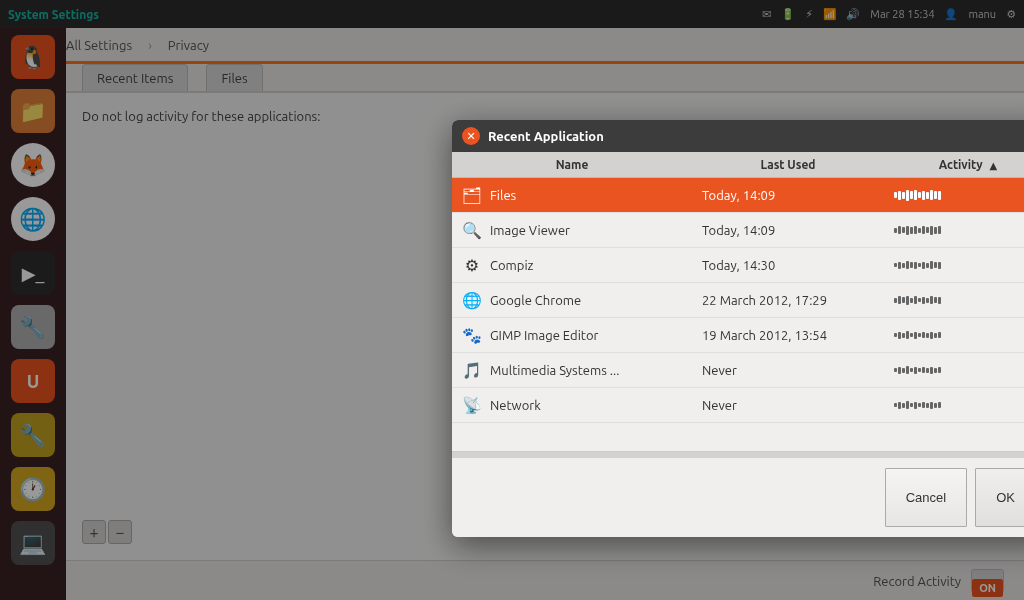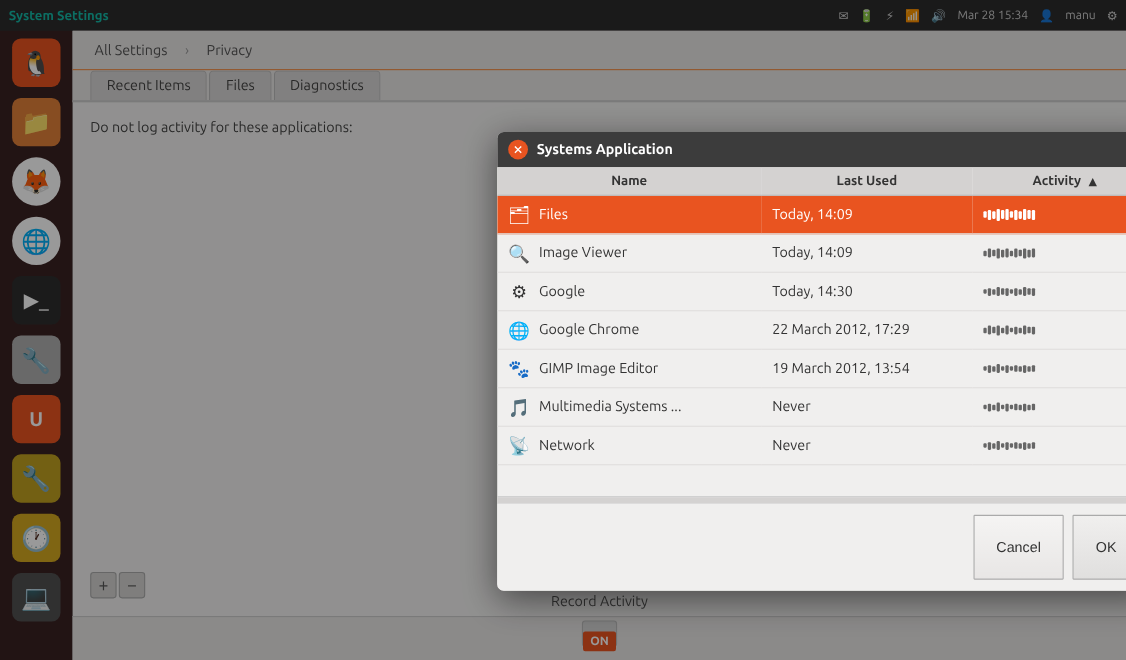--- a/index.html
+++ b/index.html
@@ -69,41 +69,41 @@
     .content-area {
       flex: 1;
       background: #f2f1f0;
       display: flex;
       flex-direction: column;
     }
 
     
     .settings-header {
       background: #e8e6e5;
-      padding: 8px 20px;
+      padding: 8px 0;
       display: flex;
       align-items: center;
       gap: 16px;
-      border-bottom: 1px solid #f97316;
+      border-bottom: 3px solid #f97316;
       height: 36px;
     }
     .settings-nav-link {
       color: #555;
       text-decoration: none;
       font-size: 13px;
       cursor: pointer;
     }
     .nav-separator { color: #999; }
 
     
     .tabs-area {
       background: #e8e6e5;
       padding: 0 16px;
       display: flex;
-      gap: 2px;
+      gap: 18px;
       border-bottom: 2px solid #ccc;
     }
     .tab {
       padding: 6px 14px;
       cursor: pointer;
       font-size: 13px;
       color: #444;
       background: #d8d6d5;
       border: 1px solid #bbb;
       border-bottom: none;
@@ -131,23 +131,22 @@
     .do-not-log-label { color: #444; font-size: 13px; text-align: center; }
 
     
     .footer-bar {
       background: #e8e6e5;
       height: 40px;
       border-top: 1px solid #ccc;
       display: flex;
       align-items: center;
       justify-content: flex-end;
-      padding: 12px 20px;
+      padding: 0 20px;
       gap: 10px;
-      flex-direction: column;
     }
     .record-activity-label { color: #555; font-size: 13px; }
     .toggle-switch {
       display: flex;
       align-items: center;
       height: 24px;
       background: #d4d4d4;
       border-radius: 3px;
       border: 1px solid #bbb;
       font-size: 11px;
@@ -380,21 +379,20 @@
 
     <div class="settings-header">
       <span class="settings-nav-link">All Settings</span>
       <span class="nav-separator">›</span>
       <span class="settings-nav-link">Privacy</span>
     </div>
 
     <div class="tabs-area">
       <div class="tab">Recent Items</div>
       <div class="tab">Files</div>
-      <div class="tab">Diagnostics</div>
     </div>
 
     <div class="panel-content">
       <div class="do-not-log-row">
         <span class="do-not-log-label">Do not log activity for these applications:</span>
       </div>
 
       <div class="add-remove-bar">
         <div class="add-remove-btn">+</div>
         <div class="add-remove-btn">−</div>
@@ -408,21 +406,21 @@
       </div>
     </div>
   </div>
 </div>
 
 <div class="modal-overlay">
   <div class="dialog">
 
     <div class="dialog-titlebar">
       <div class="dialog-close-btn">✕</div>
-      <span class="dialog-title">Systems Application</span>
+      <span class="dialog-title">Recent Application</span>
     </div>
 
     <div class="dialog-list-area">
       <table class="app-table">
         <thead>
           <tr>
             <th style="width:40%">Name</th>
             <th style="width:32%">Last Used</th>
             <th style="width:28%">
               <span>Activity</span>
@@ -473,21 +471,21 @@
                   <div class="activity-bar" style="height: 6px;"></div>
                   <div class="activity-bar" style="height: 9px;"></div>
                   <div class="activity-bar" style="height: 7px;"></div>
                   <div class="activity-bar" style="height: 8px;"></div>
                 </div>
               </td>
             </tr>
             <tr>
               <td><div class="app-icon">
                   <span class="app-icon-img">⚙</span>
-                  <span>Google</span>
+                  <span>Compiz</span>
                 </div></td>
               <td>Today, 14:30</td>
               <td>
                 <div class="activity-bars">
                   <div class="activity-bar" style="height: 4px;"></div>
                   <div class="activity-bar" style="height: 7px;"></div>
                   <div class="activity-bar" style="height: 5px;"></div>
                   <div class="activity-bar" style="height: 8px;"></div>
                   <div class="activity-bar" style="height: 6px;"></div>
                   <div class="activity-bar" style="height: 7px;"></div>

